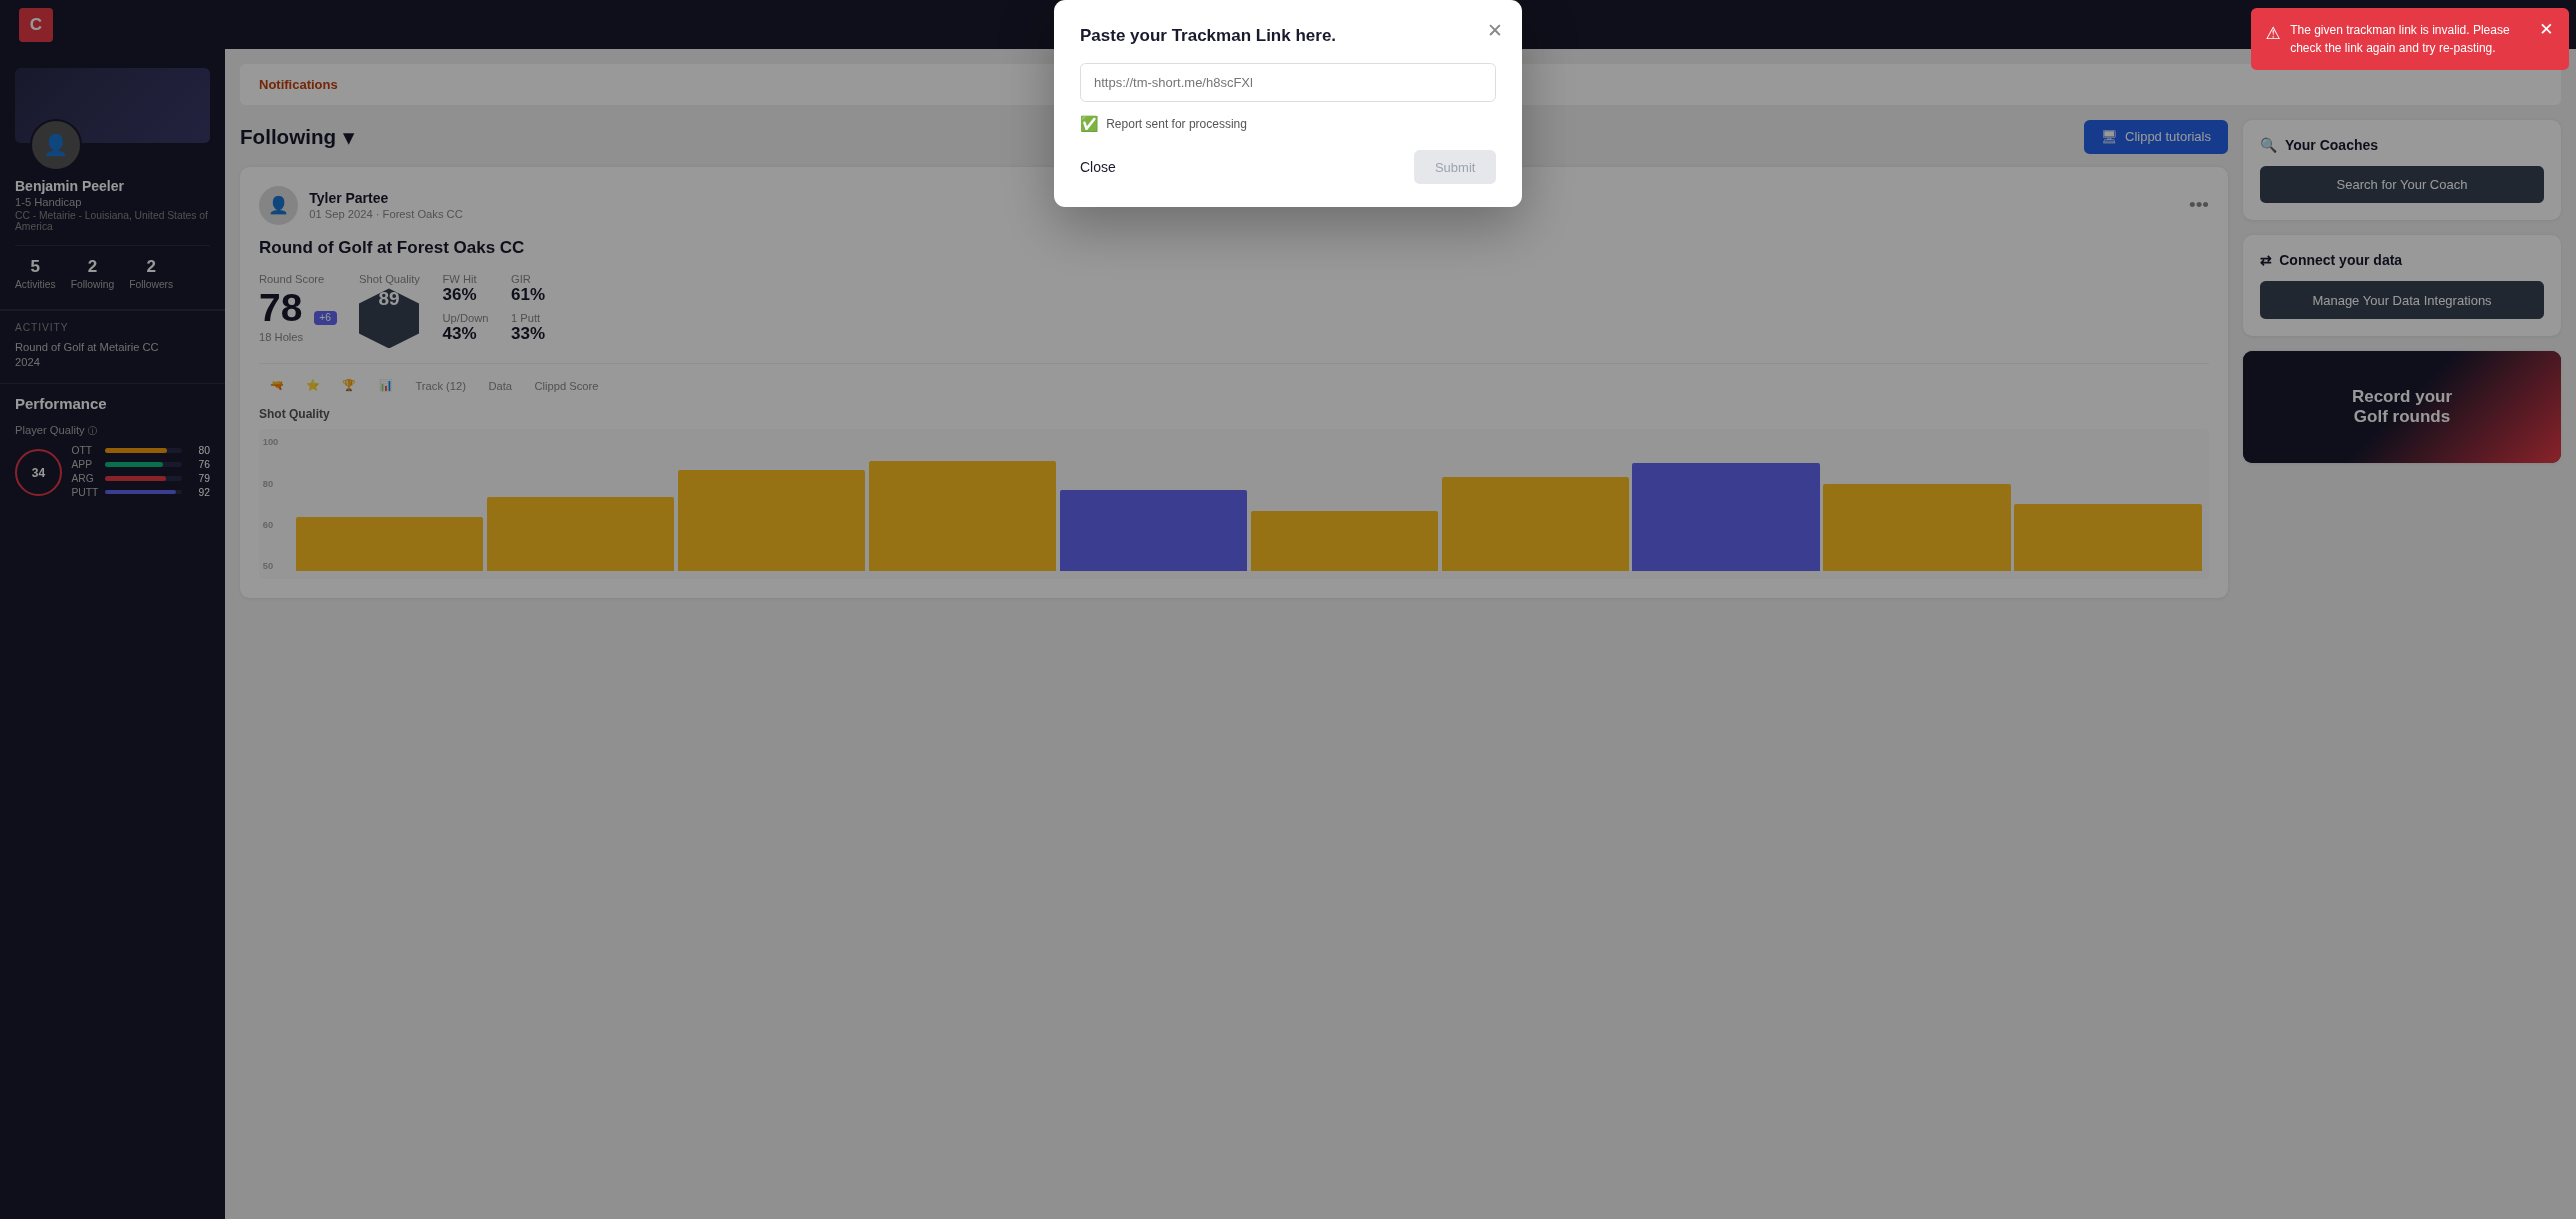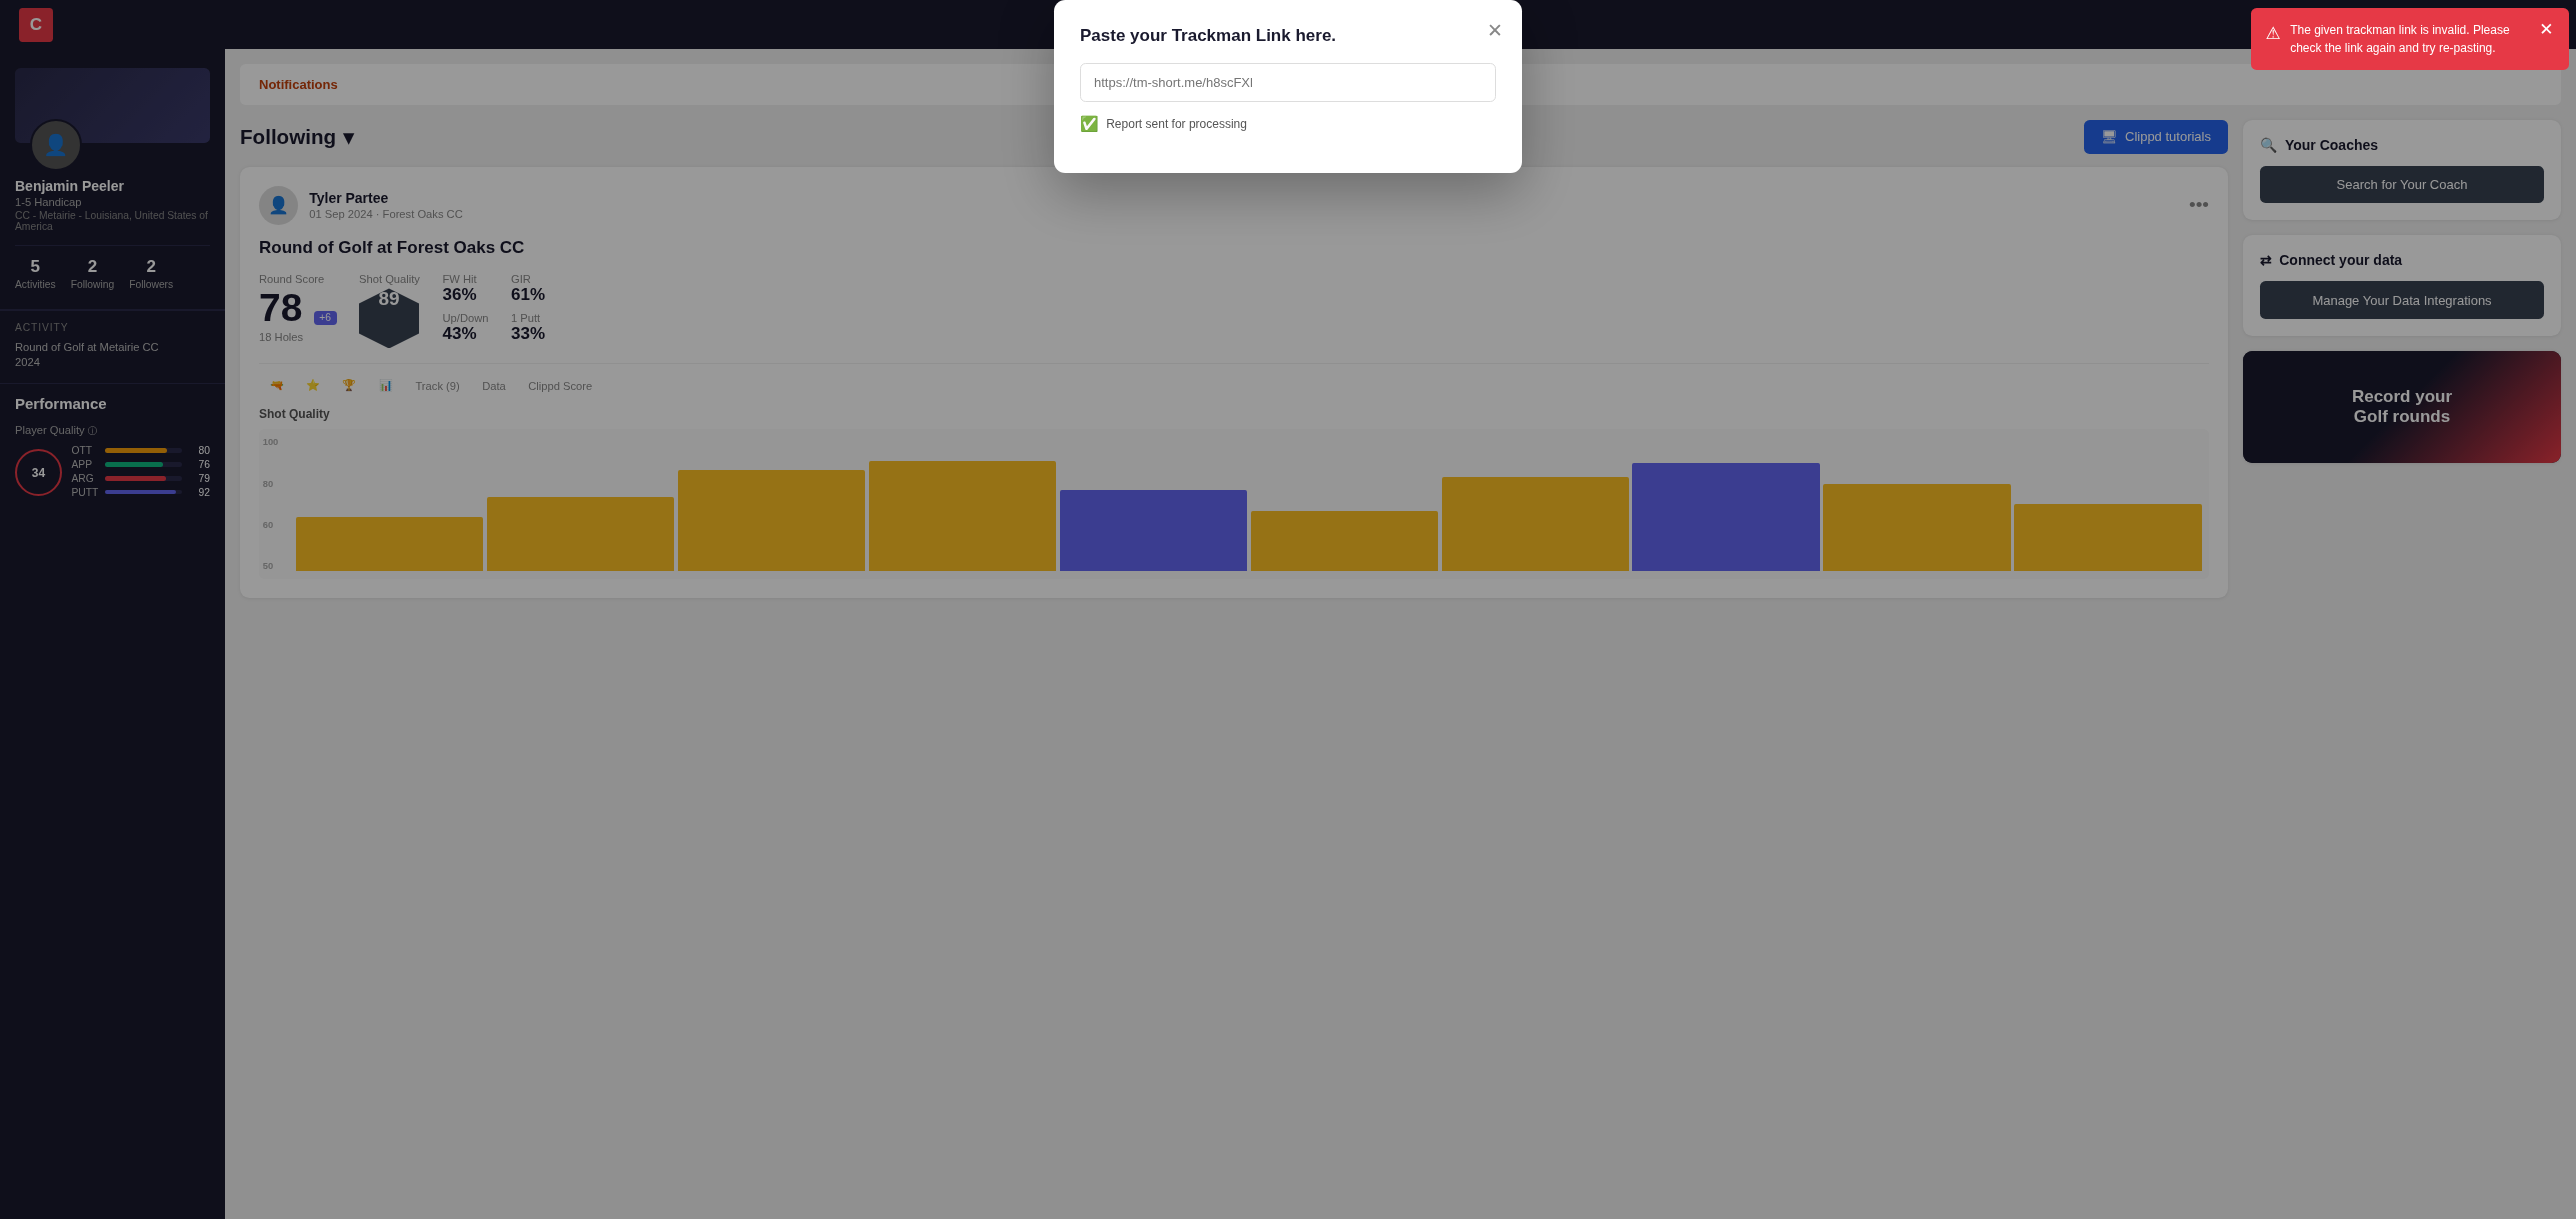--- a/index.html
+++ b/index.html
@@ -444,21 +444,21 @@
                 <div class="round-mini-stat-val">33%</div>
               </div>
             </div>
           </div>
 
           <div class="feed-card-tabs">
             <span class="feed-card-tab">🔫</span>
             <span class="feed-card-tab">⭐</span>
             <span class="feed-card-tab">🏆</span>
             <span class="feed-card-tab">📊</span>
-            <span class="feed-card-tab">Track (9)</span>
+            <span class="feed-card-tab">Track (12)</span>
             <span class="feed-card-tab">Data</span>
             <span class="feed-card-tab">Clippd Score</span>
           </div>
 
           <div class="shot-quality-section">
             <div class="shot-quality-label">Shot Quality</div>
             <div class="chart-area">
               <div class="chart-yaxis">
                 <span class="chart-ylabel">100</span>
                 <span class="chart-ylabel">80</span>
@@ -516,15 +516,19 @@
 
 <div class="modal-overlay">
   <div class="modal">
     <div class="modal-title">Paste your Trackman Link here.</div>
     <button class="modal-close">✕</button>
     <input class="modal-input" type="text" value="" placeholder="https://tm-short.me/h8scFXl" style="">
     <div class="modal-success">
       <span class="success-icon">✅</span>
       <span>Report sent for processing</span>
     </div>
+    <div class="modal-actions">
+      <button class="modal-close-btn">Close</button>
+      <button class="modal-submit-btn">Submit</button>
+    </div>
   </div>
 </div>
 
 
 </body></html>

